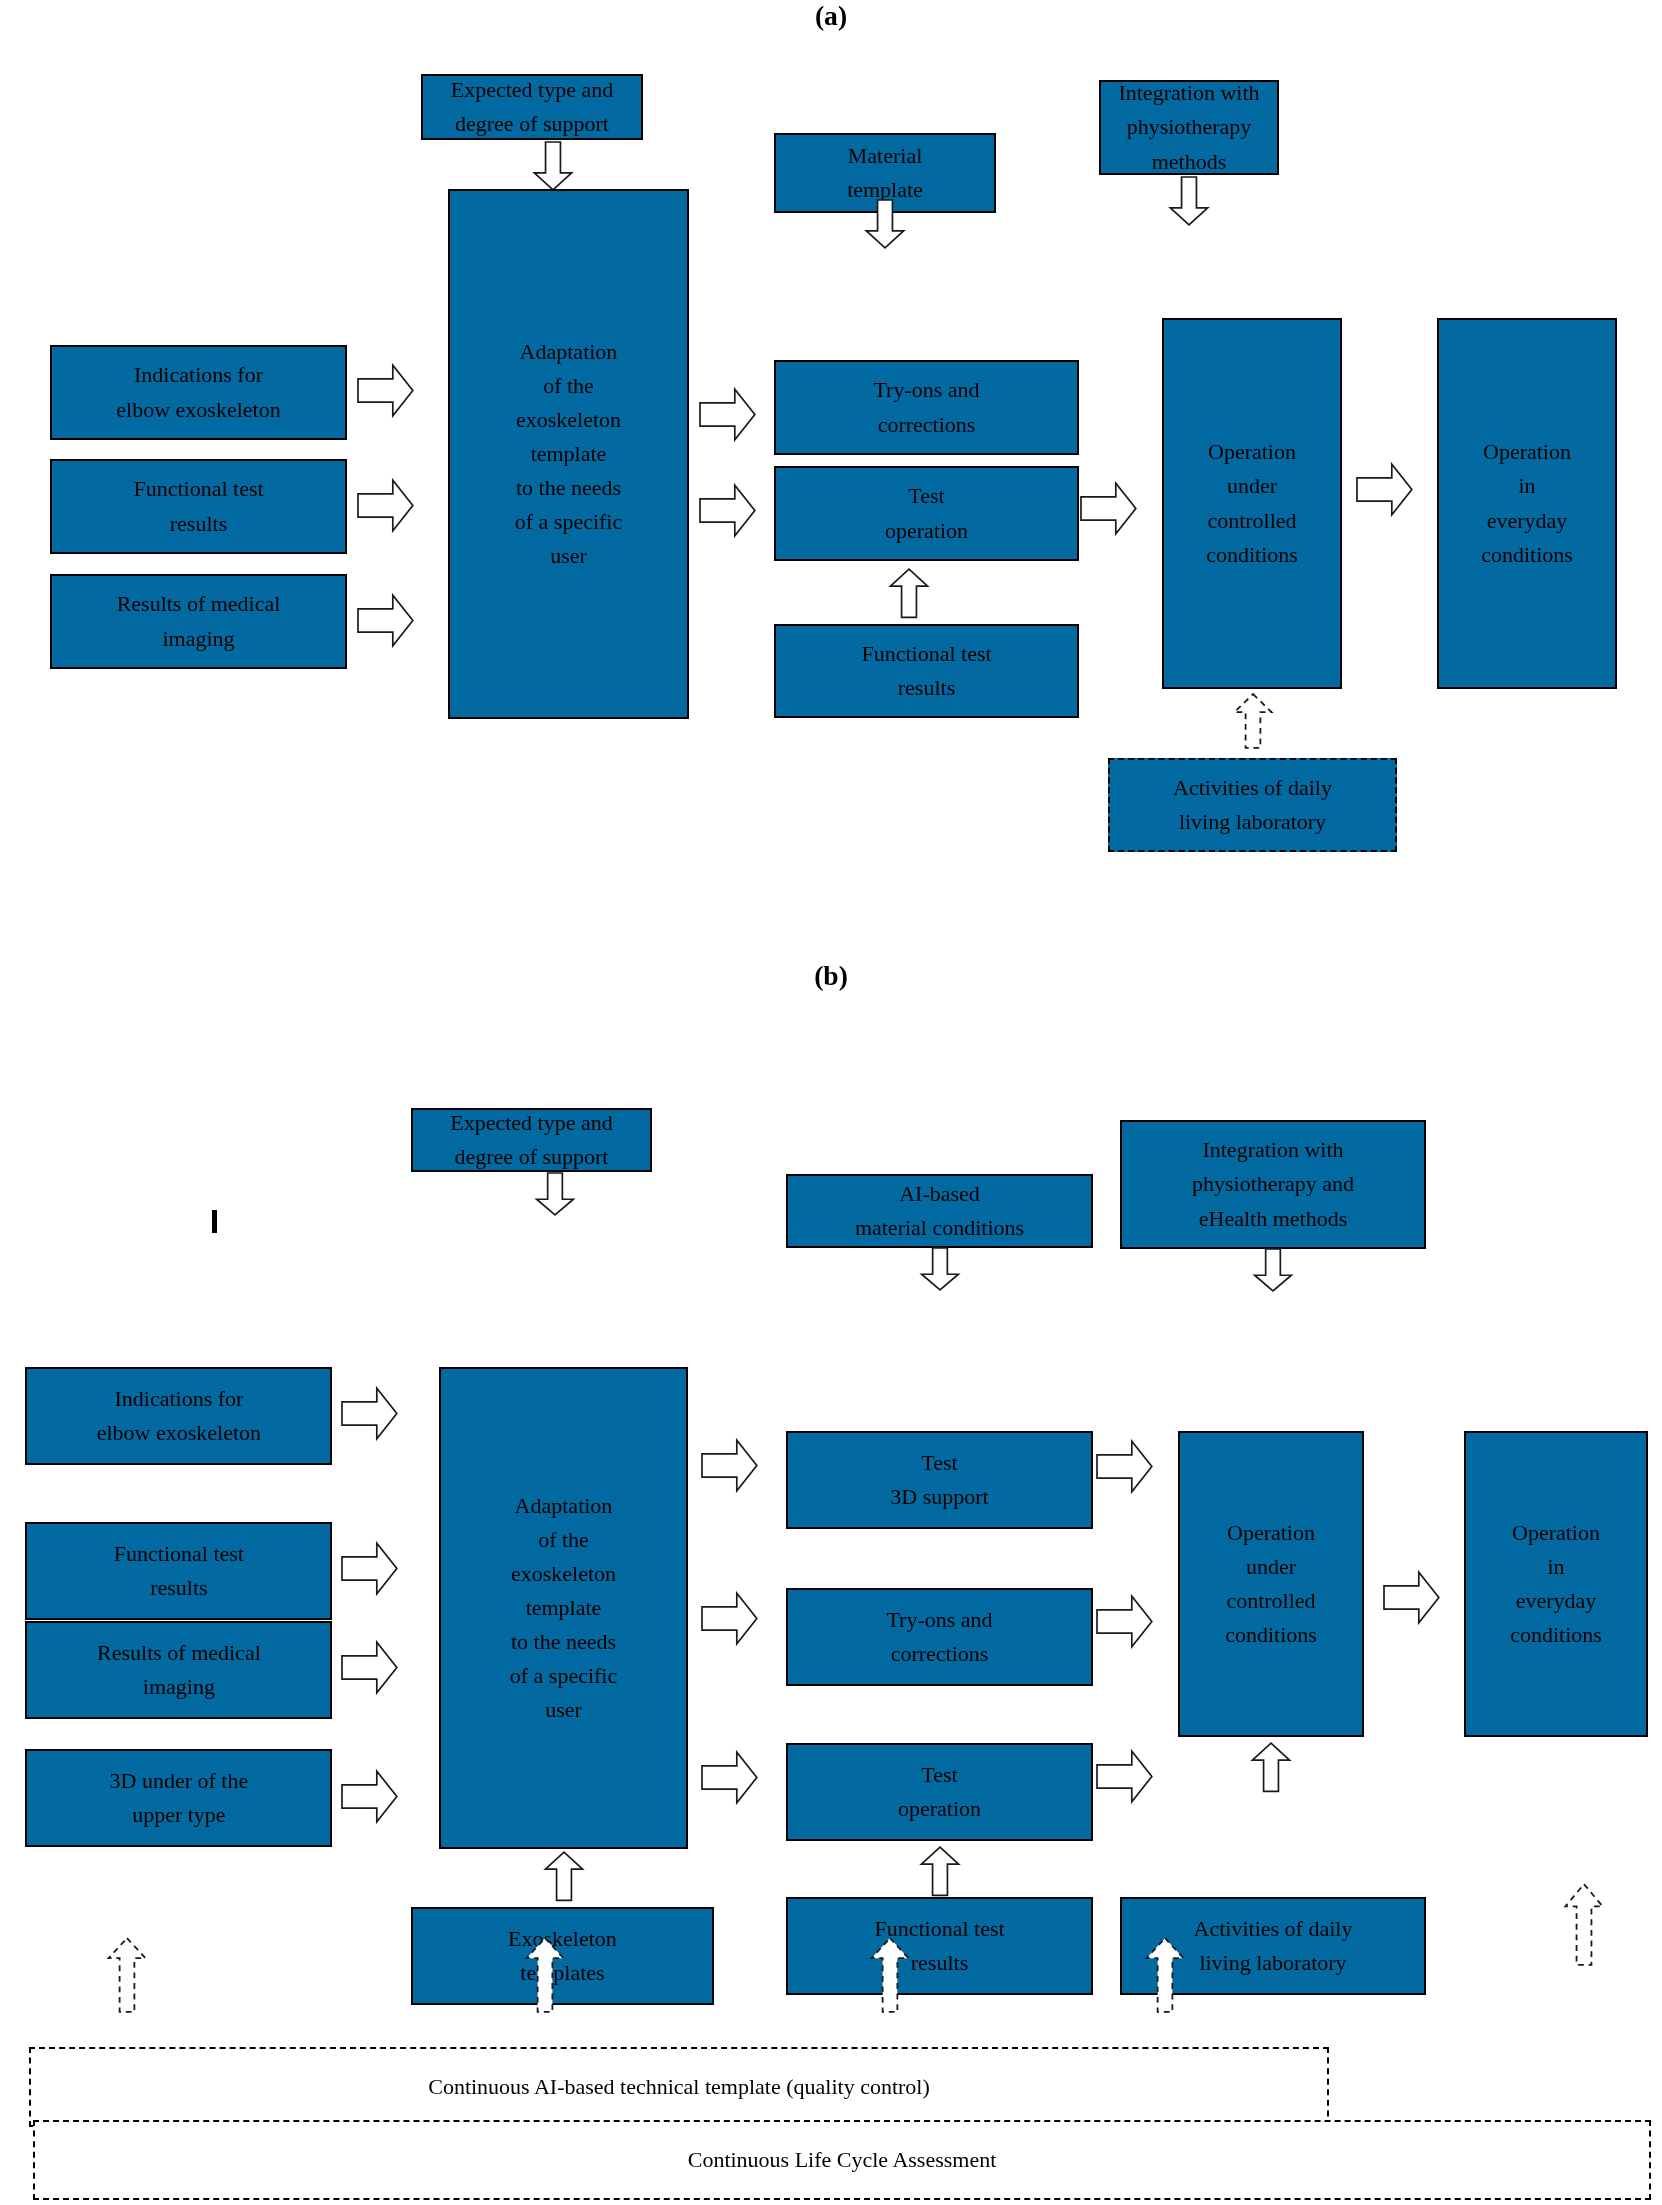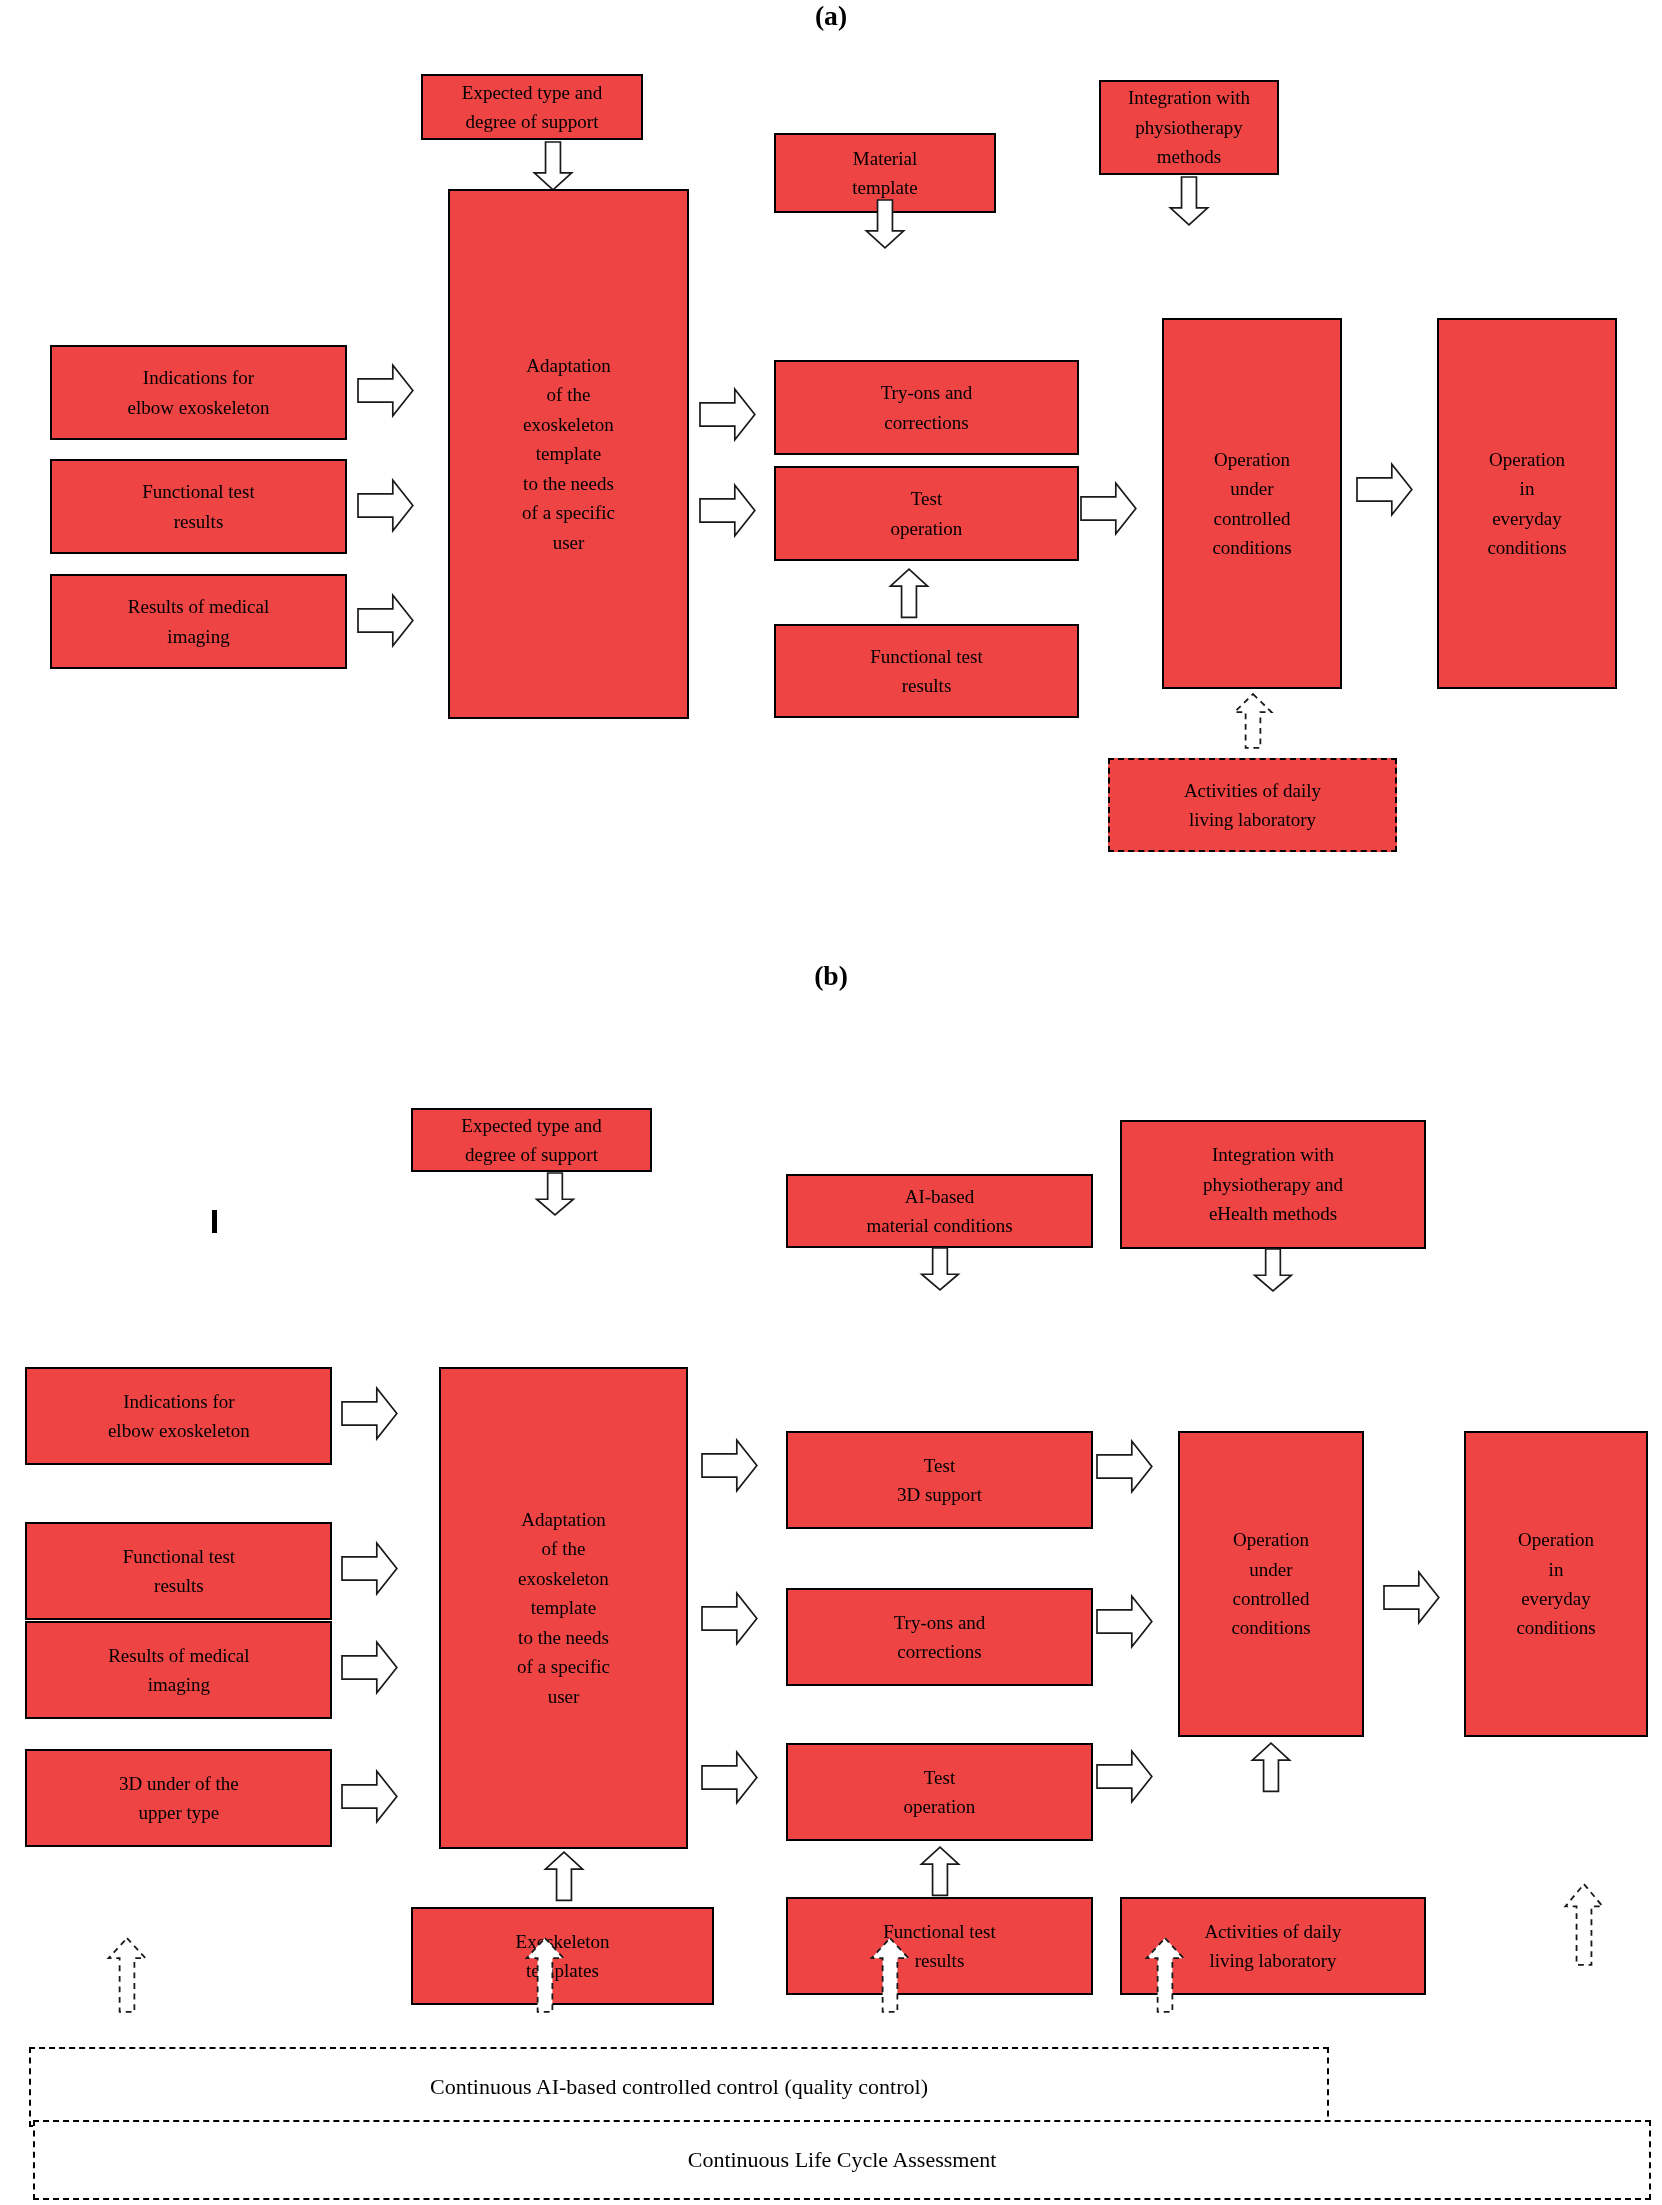--- a/index.html
+++ b/index.html
@@ -8,25 +8,25 @@
 
   .panel-label{
     position:absolute;font-weight:bold;font-size:27.6px;line-height:1;
     font-family:"Liberation Serif","DejaVu Serif",serif;
     text-align:center;white-space:nowrap;
   }
 
   
   .box{
     position:absolute;box-sizing:border-box;
-    border:2.1px solid #000;background:#ef4444;
+    border:2.1px solid #000;background:#0369a1;
     display:flex;align-items:center;justify-content:center;
     text-align:center;
     font-family:"Liberation Serif","DejaVu Serif",serif;
-    font-size:19px;line-height:1.55;
+    font-size:22px;line-height:1.55;
     padding:2.1px 4.2px;
   }
   .box.dashed{border-style:dashed;border-width:2.7px;}
   .box .txt{display:block;width:100%;}
 
   .bar{
     position:absolute;box-sizing:border-box;
     border:2.7px dashed #000;background:#fff;
     display:flex;align-items:center;justify-content:center;
     font-family:"Liberation Serif","DejaVu Serif",serif;
@@ -449,20 +449,20 @@
         <polygon points="43,4 78,42 57,42 57,144 29,144 29,42 8,42"></polygon>
       </svg>
   </div>
   <div class="arr dash" style="left:1561px;top:1882px;">
     <svg width="46" height="85" viewBox="0 0 86 160">
         <polygon points="43,4 78,46 57,46 57,156 29,156 29,46 8,46"></polygon>
       </svg>
   </div>
 
   <div class="bar" style="left:29px;top:2047px;width:1300px;height:80px;">
-    <span>Continuous AI-based controlled control (quality control)</span>
+    <span>Continuous AI-based technical template (quality control)</span>
   </div>
   <div class="bar" style="left:33px;top:2120px;width:1618px;height:80px;">
     <span>Continuous Life Cycle Assessment</span>
   </div>
 
 </div>
 
 
 </body></html>

